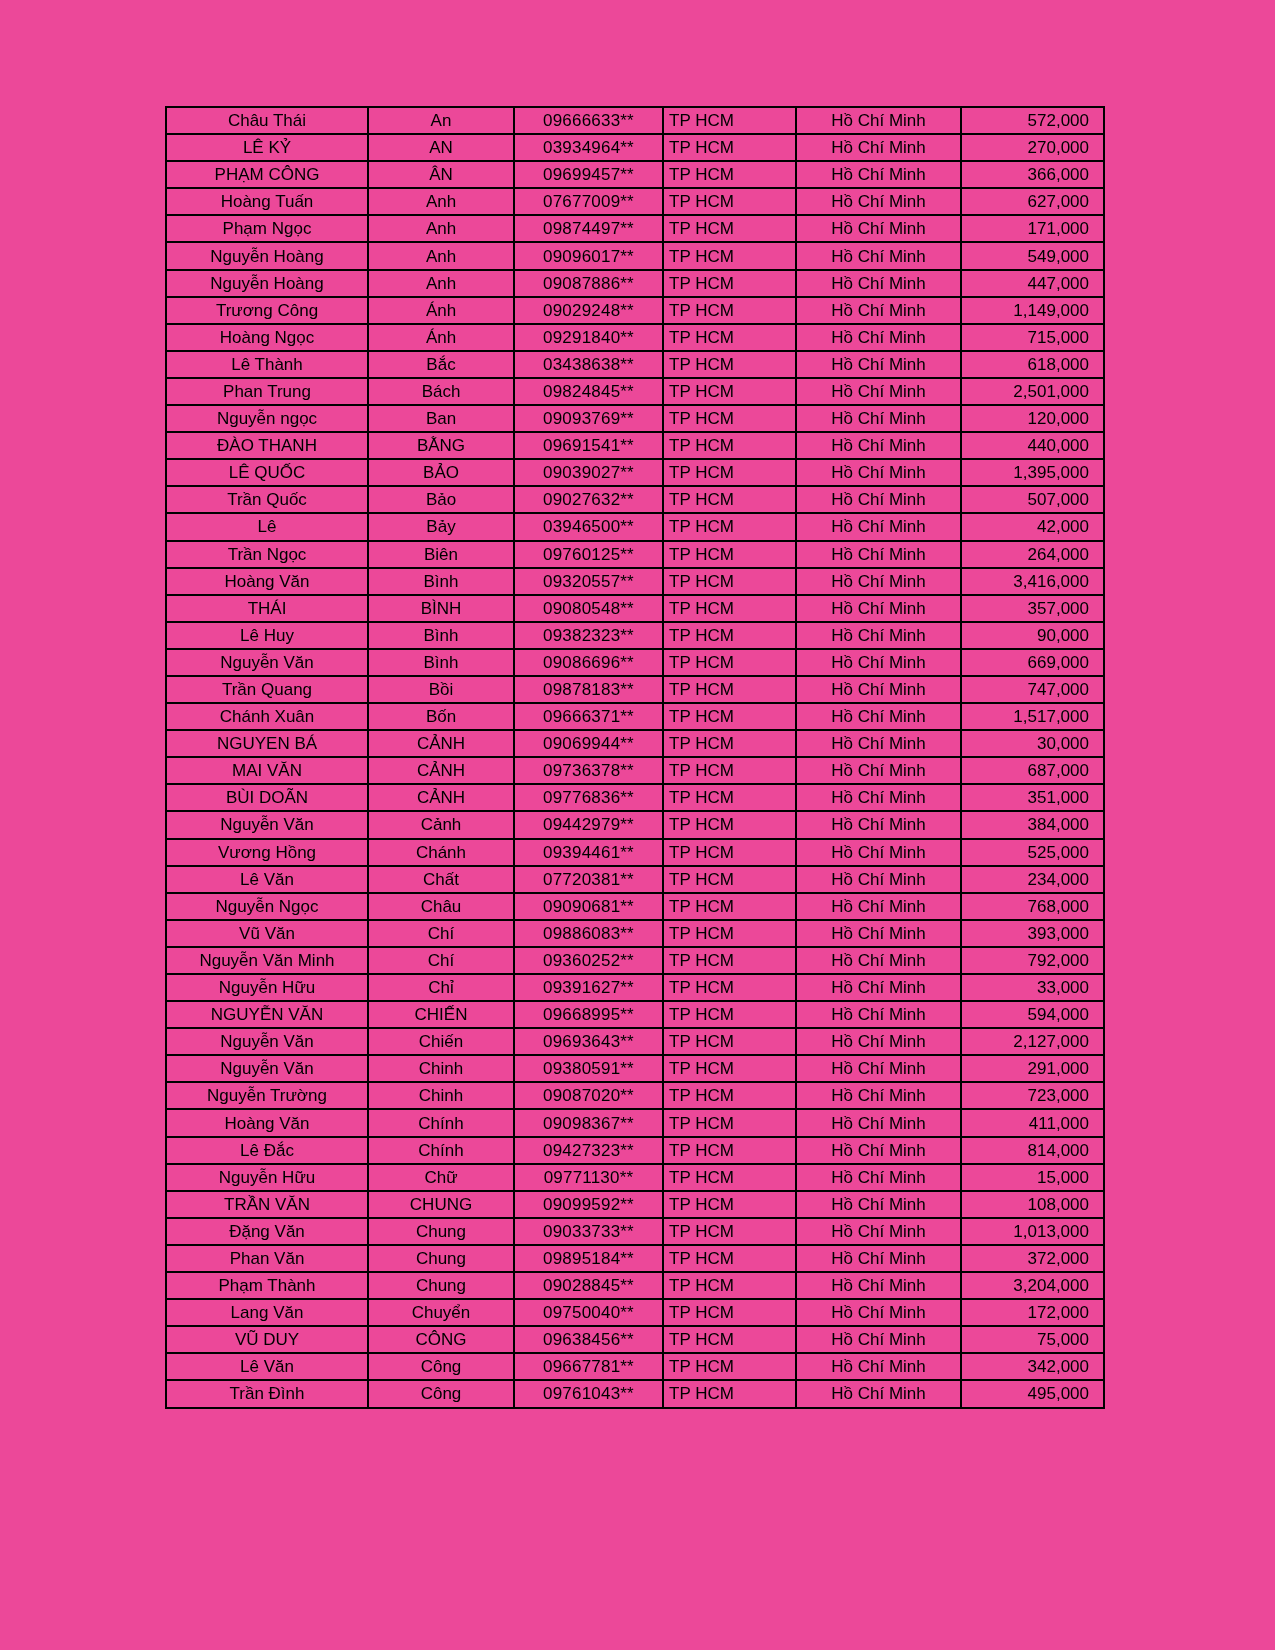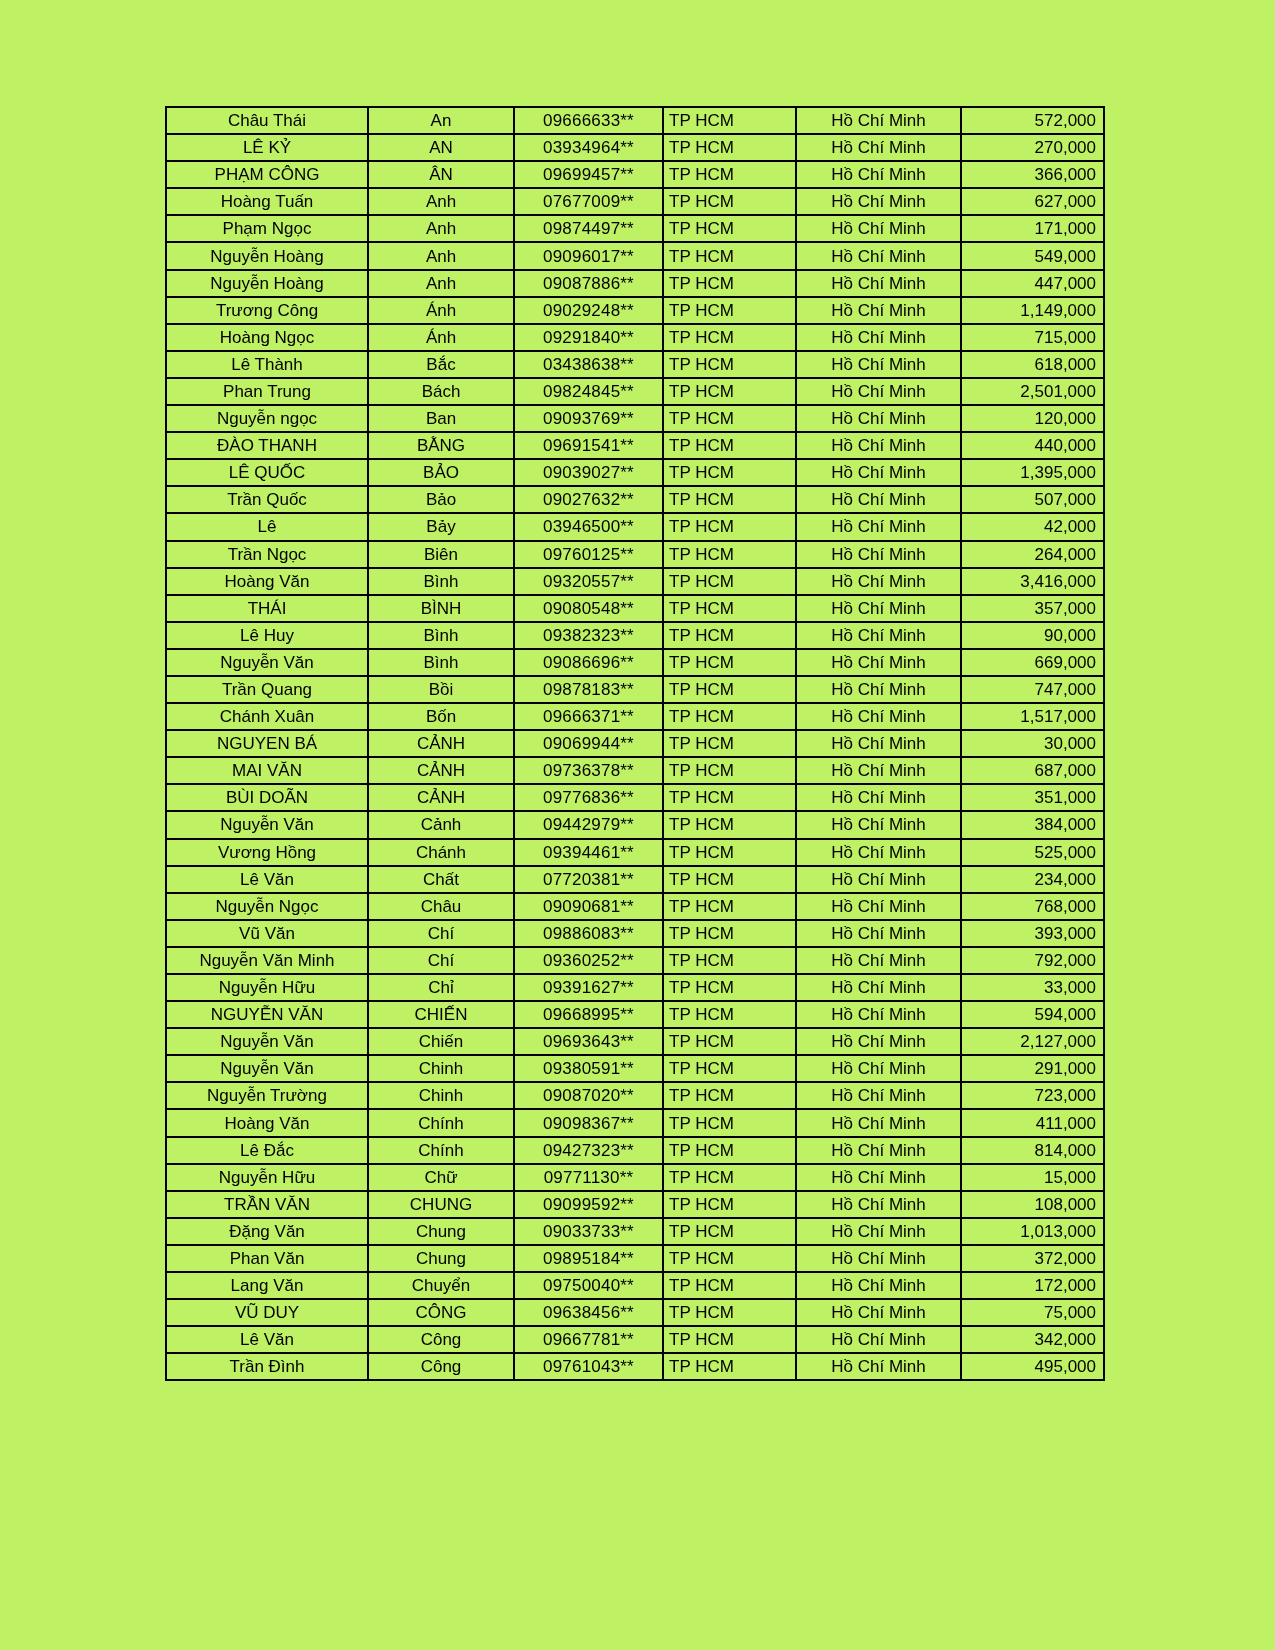--- a/index.html
+++ b/index.html
@@ -4,21 +4,21 @@
 <style>
   html, body {
     margin: 0;
     padding: 0;
     background: #ffffff;
   }
   .page {
     position: relative;
     width: 1275px;
     height: 1650px;
-    background: #bef264;
+    background: #ec4899;
     font-family: "Liberation Sans", "DejaVu Sans", sans-serif;
     color: #000000;
   }
   .data-table {
     position: absolute;
     left: 165px;
     top: 106px;
     border-collapse: collapse;
     table-layout: fixed;
     width: 938px;
@@ -38,21 +38,21 @@
   .data-table col.w2 { width: 149px; }
   .data-table col.w3 { width: 133px; }
   .data-table col.w4 { width: 165px; }
   .data-table col.w5 { width: 143px; }
   
   .data-table td.c0 { text-align: center; }
   .data-table td.c1 { text-align: center; }
   .data-table td.c2 { text-align: center; letter-spacing: 0.2px; margin-left: 20px; }
   .data-table td.c3 { text-align: left; padding-left: 5px; }
   .data-table td.c4 { text-align: center; }
-  .data-table td.c5 { text-align: right; padding-right: 7px; margin-left: 12px; }
+  .data-table td.c5 { text-align: right; padding-right: 14px; margin-left: 12px; }
 </style>
 </head>
 <body>
 
 <div class="page">
   <table class="data-table">
     <colgroup>
       <col class="w0">
         <col class="w1">
         <col class="w2">
@@ -399,20 +399,28 @@
         </tr>
         <tr>
           <td class="c0">Phan Văn</td>
           <td class="c1">Chung</td>
           <td class="c2">09895184**</td>
           <td class="c3">TP HCM</td>
           <td class="c4">Hồ Chí Minh</td>
           <td class="c5">372,000</td>
         </tr>
         <tr>
+          <td class="c0">Phạm Thành</td>
+          <td class="c1">Chung</td>
+          <td class="c2">09028845**</td>
+          <td class="c3">TP HCM</td>
+          <td class="c4">Hồ Chí Minh</td>
+          <td class="c5">3,204,000</td>
+        </tr>
+        <tr>
           <td class="c0">Lang Văn</td>
           <td class="c1">Chuyển</td>
           <td class="c2">09750040**</td>
           <td class="c3">TP HCM</td>
           <td class="c4">Hồ Chí Minh</td>
           <td class="c5">172,000</td>
         </tr>
         <tr>
           <td class="c0">VŨ DUY</td>
           <td class="c1">CÔNG</td>

